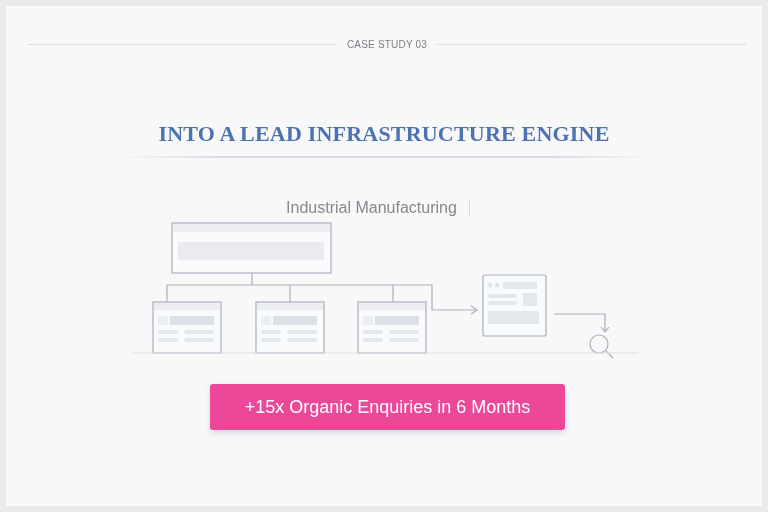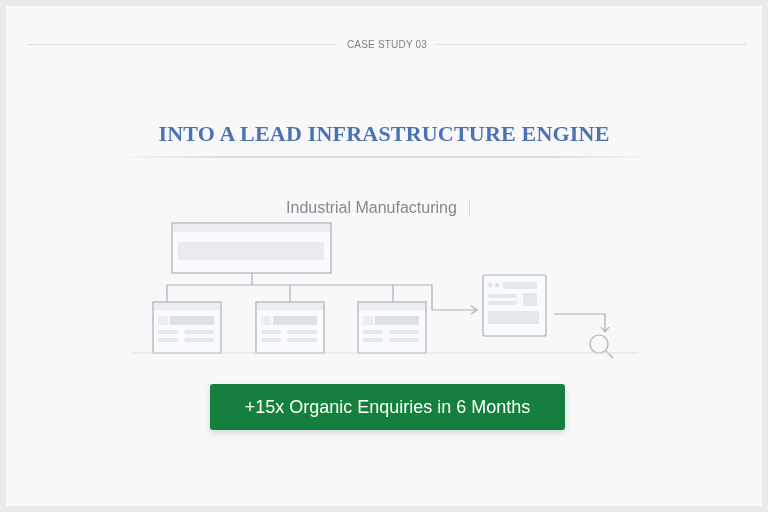--- a/index.html
+++ b/index.html
@@ -9,21 +9,21 @@
   .eyebrow-row { position: absolute; left: 22px; top: 28px; width: 718px; height: 20px; display: flex; align-items: center; }
   .eyebrow-line { flex: 1; height: 1px; background: #d9dce2; }
   .eyebrow { padding: 0 10px; font-size: 10px; color: #7b7f86; letter-spacing: 0.2px; white-space: nowrap; }
   .title { position: absolute; left: 0; width: 756px; text-align: center; font-weight: bold; font-size: 22px; color: #4b72b3; letter-spacing: 0.2px; }
   .title.l1 { top: 76px; }
   .title.l2 { top: 115px; font-family: Liberation Serif, serif; }
   .title-rule { position: absolute; left: 110px; top: 150px; width: 540px; height: 2px; background: linear-gradient(90deg, rgba(210,216,228,0), #d6dbe6 20%, #d6dbe6 80%, rgba(210,216,228,0)); }
   .meta { position: absolute; top: 172px; left: 0; width: 756px; display: flex; justify-content: center; align-items: center; font-size: 16px; color: #84888f; margin-top: 21px; }
   .meta .sep { width: 1px; height: 18px; background: #d6d8dc; margin: 0 12px; }
   svg.diagram { position: absolute; left: 0; top: 0; }
-  .cta { position: absolute; left: 204px; top: 378px; width: 355px; height: 46px; background: #15803d; border-radius: 3px; color: #ffffff; font-size: 18px; display: flex; align-items: center; justify-content: center; box-shadow: 0 3px 6px rgba(60,80,120,0.18); cursor: pointer; }
+  .cta { position: absolute; left: 204px; top: 378px; width: 355px; height: 46px; background: #ec4899; border-radius: 3px; color: #ffffff; font-size: 18px; display: flex; align-items: center; justify-content: center; box-shadow: 0 3px 6px rgba(60,80,120,0.18); cursor: pointer; }
 </style>
 </head>
 <body>
 
 <div class="card">
   <div class="eyebrow-row">
     <div class="eyebrow-line"></div>
     <span class="eyebrow">CASE STUDY 03</span>
     <div class="eyebrow-line"></div>
   </div>

